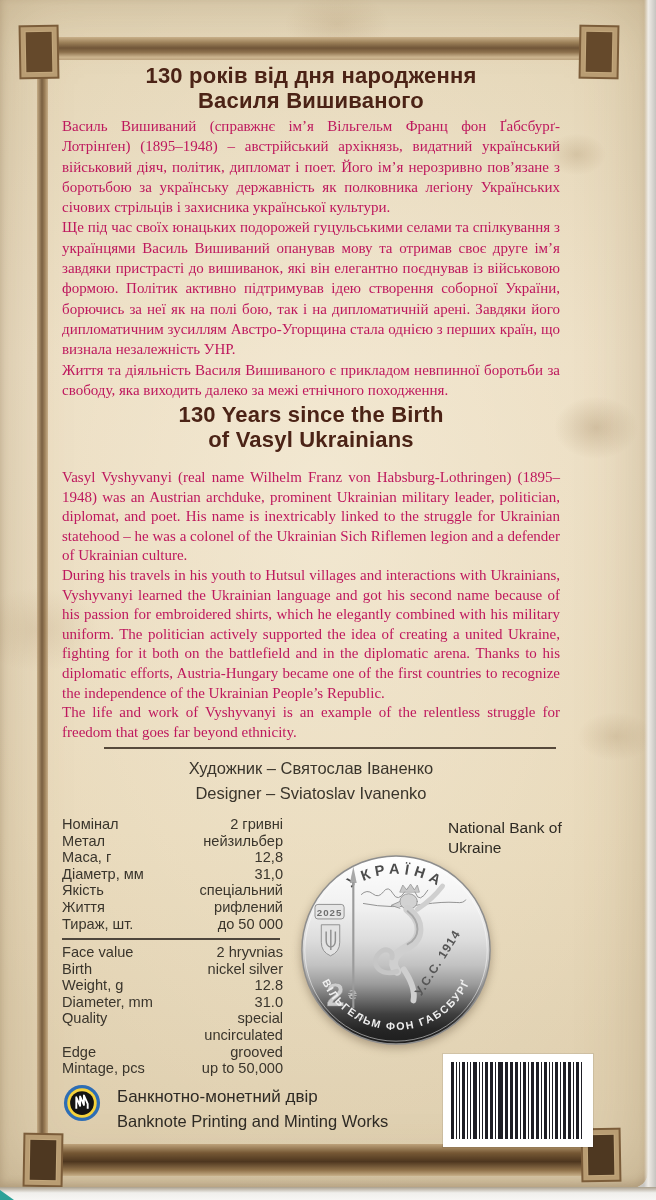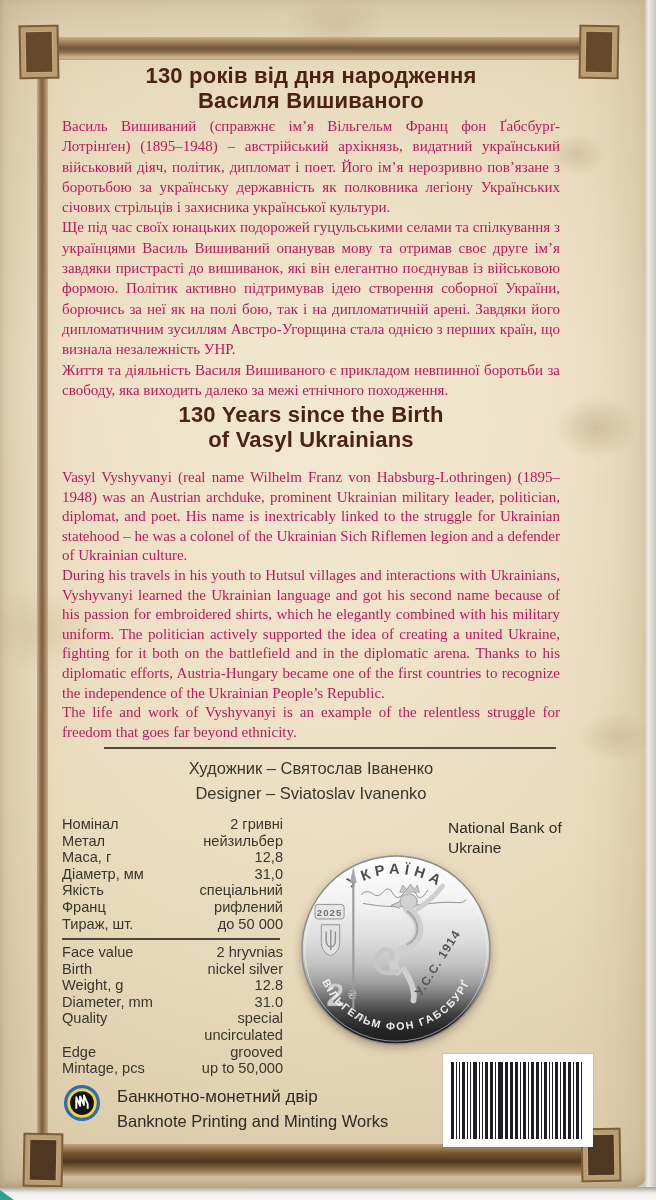--- a/index.html
+++ b/index.html
@@ -148,21 +148,21 @@
         <span class="spec-value">31,0</span>
       </div>
 
       <div class="spec-row">
         <span class="spec-label">Якість</span>
         <span class="spec-value">спеціальний</span>
       </div>
 
 
       <div class="spec-row">
-        <span class="spec-label">Франц</span>
+        <span class="spec-label">Життя</span>
         <span class="spec-value">рифлений</span>
       </div>
 
       <div class="spec-row">
         <span class="spec-label">Тираж, шт.</span>
         <span class="spec-value">до 50 000</span>
       </div>
     </div>
   <div class="abs divider2"></div>
   <div class="abs specs specs-en">

